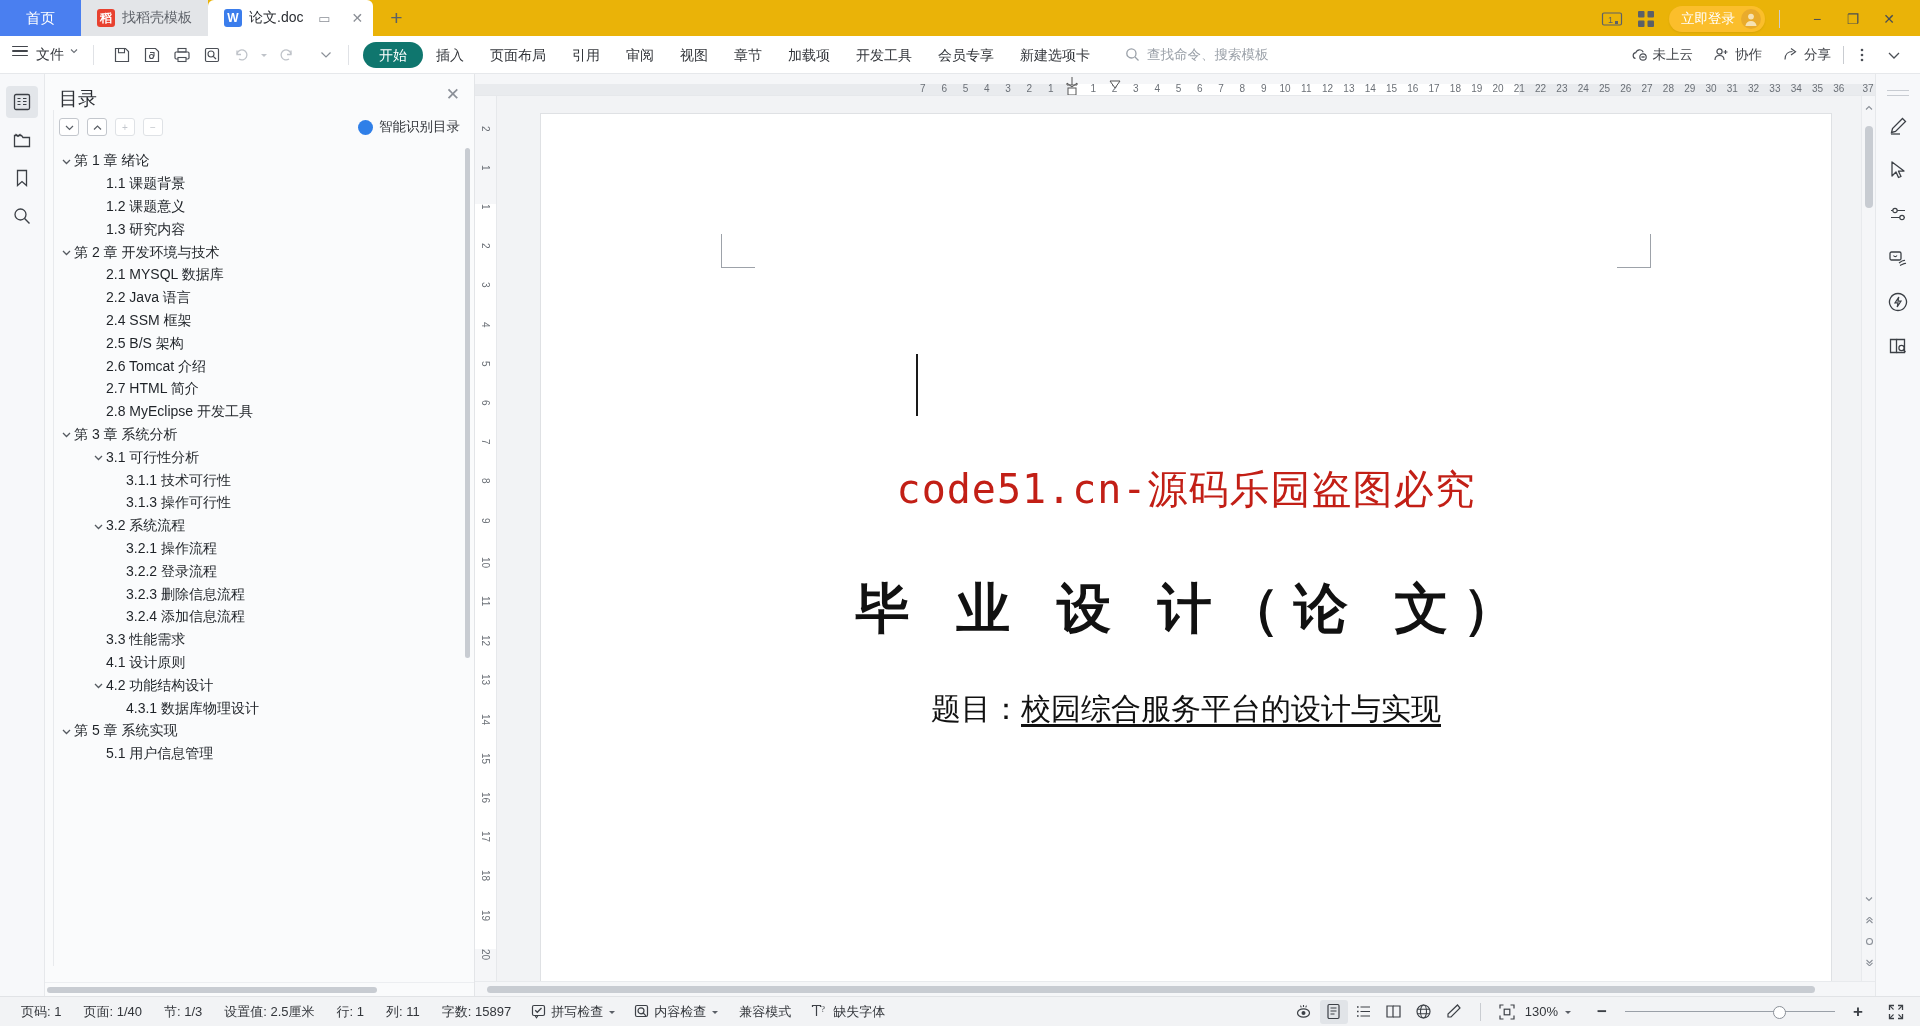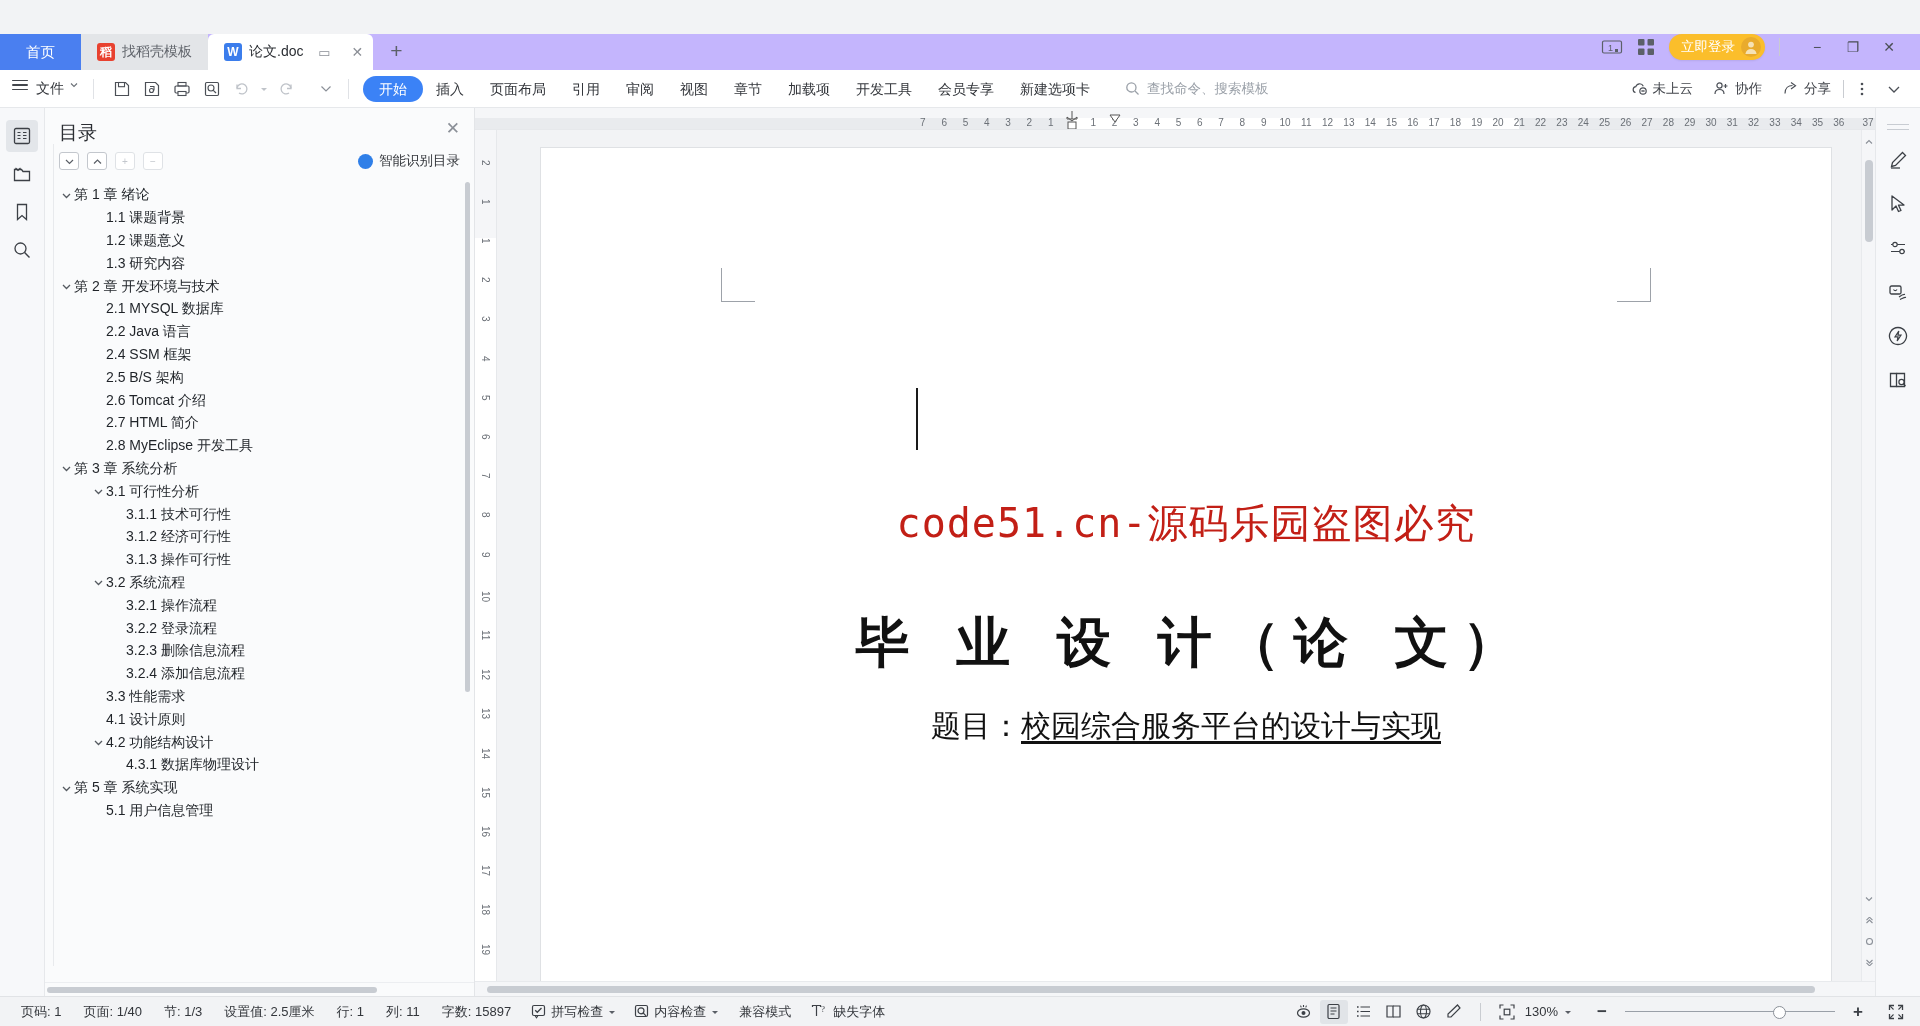--- a/index.html
+++ b/index.html
@@ -5,22 +5,22 @@
   * { box-sizing: border-box; margin:0; padding:0; }
   html,body {
     width:1920px; height:1026px; overflow:hidden;
     font-family:"Liberation Sans","DejaVu Sans",sans-serif;
     background:#f2f3f5; -webkit-font-smoothing:antialiased;
   }
   .app { width:1920px; height:1026px; display:flex; flex-direction:column; position:relative; }
 
   
   .tabbar {
-    height:36px; background:#c4b5fd; display:flex; align-items:flex-start;
-    flex:0 0 36px; position:relative;margin-top:34px;
+    height:36px; background:#eab308; display:flex; align-items:flex-end;
+    flex:0 0 36px; position:relative;
   }
   .tab {
     height:36px; display:flex; align-items:center; gap:7px;
     padding:0 16px; font-size:14px; color:#43464c; cursor:pointer;
     position:relative; max-width:250px; white-space:nowrap;
   }
   .tab.home { background:#4a7ff0; color:#fff; padding:0 26px; font-size:14.5px; }
   .tab.inactive { background:#e3e5e8; color:#60646b; }
   .tab.active { background:#fff; color:#2b2e33; border-top-left-radius:6px; border-top-right-radius:6px; padding-right:8px;}
   .tab .ico { width:18px; height:18px; border-radius:3px; display:inline-flex;
@@ -55,21 +55,21 @@
   .hamb { display:flex; flex-direction:column; gap:3px; width:16px; margin-right:3px;}
   .hamb i { display:block; height:1.6px; background:#43464c; border-radius:1px;}
   .qa { display:flex; align-items:center; gap:2px; margin-left:6px;}
   .qbtn { width:28px; height:28px; display:flex; align-items:center; justify-content:center;
      color:#4b4f56; cursor:pointer; border-radius:4px;}
   .qbtn.dis { color:#bfc3c9; }
   .rsep { width:1px; height:20px; background:#e0e2e6; margin:0 8px; }
   .rtabs { display:flex; align-items:center; gap:0; margin-left:6px;}
   .rtab { font-size:14px; color:#33363b; padding:0 13px; height:26px; line-height:26px;
      border-radius:13px; cursor:pointer; white-space:nowrap;}
-  .rtab.sel { background:#3b82f6; color:#fff; font-weight:500; padding:0 16px;}
+  .rtab.sel { background:#0f766e; color:#fff; font-weight:500; padding:0 16px;}
   .rsearch { display:flex; align-items:center; gap:7px; margin-left:22px;
      color:#9aa0a8; font-size:13.5px; cursor:text; white-space:nowrap;}
   .ribbon-right { margin-left:auto; display:flex; align-items:center; gap:4px; padding-right:2px;}
   .rr-item { display:flex; align-items:center; gap:5px; font-size:13.5px; color:#43464c;
      padding:0 8px; height:28px; cursor:pointer; border-radius:4px; white-space:nowrap;}
 
   
   .body { flex:1; display:flex; min-height:0; position:relative; background:#f2f3f5;}
 
   .leftrail { width:45px; background:#f7f8fa; border-right:1px solid #e6e8eb;
@@ -128,21 +128,21 @@
   .page { width:1290px; background:#fff; box-shadow:0 0 0 1px #dfe1e4; min-height:1000px;
      position:relative;}
   .mark { position:absolute; width:34px; height:34px;}
   .mark.tl { left:180px; top:120px; border-left:1px solid #9da2a9; border-bottom:1px solid #9da2a9;}
   .mark.tr { right:180px; top:120px; border-right:1px solid #9da2a9; border-bottom:1px solid #9da2a9;}
   .caret { position:absolute; left:375px; top:240px; width:1.5px; height:62px; background:#1a1a1a;}
   .pline1 { text-align:center; color:#c21f16; font-size:40px; letter-spacing:1px;
      font-family:"DejaVu Sans Mono","Liberation Mono",monospace; margin-top:348px;}
   .pline2 { text-align:center; color:#111; font-size:54px; font-weight:bold; margin-top:56px;
      font-family:"DejaVu Serif","Liberation Serif",serif; letter-spacing:14px; padding-left:14px;}
-  .pline3 { text-align:center; color:#111; font-size:30px; margin-top:26px;
+  .pline3 { text-align:center; color:#111; font-size:30px; margin-top:43px;
      font-family:"DejaVu Serif","Liberation Serif",serif;}
   .pline3 u { text-decoration:underline; text-underline-offset:5px;}
   .vscroll { position:absolute; right:0; top:0; bottom:0; width:14px; background:#f5f6f8;
      border-left:1px solid #e8eaed;}
   .vscroll .thumb { position:absolute; left:3px; top:30px; width:8px; height:82px;
      background:#c8ccd2; border-radius:4px;}
   .vsb-btn { position:absolute; left:0; width:14px; height:16px; display:flex;
      align-items:center; justify-content:center; color:#8b9098; font-size:8px; cursor:pointer;}
   .doc-hscroll { height:15px; background:#f5f6f8; border-top:1px solid #e8eaed; position:relative;
      flex:0 0 15px;}
@@ -533,28 +533,20 @@
               </span>
               <span>3.1  可行性分析</span>
             </div>
             <div class="toc-row lvl3">
               <span class="chev empty">
                 <svg width="11" height="11" viewBox="0 0 11 11">
                   <path d="M2 4 L5.5 7.5 L9 4" fill="none" stroke="#555a61" stroke-width="1.3"></path>
                 </svg>
               </span>
               <span>3.1.1  技术可行性</span>
-            </div>
-            <div class="toc-row lvl3">
-              <span class="chev empty">
-                <svg width="11" height="11" viewBox="0 0 11 11">
-                  <path d="M2 4 L5.5 7.5 L9 4" fill="none" stroke="#555a61" stroke-width="1.3"></path>
-                </svg>
-              </span>
-              <span>3.1.2  经济可行性</span>
             </div>
             <div class="toc-row lvl3">
               <span class="chev empty">
                 <svg width="11" height="11" viewBox="0 0 11 11">
                   <path d="M2 4 L5.5 7.5 L9 4" fill="none" stroke="#555a61" stroke-width="1.3"></path>
                 </svg>
               </span>
               <span>3.1.3  操作可行性</span>
             </div>
             <div class="toc-row lvl2">

